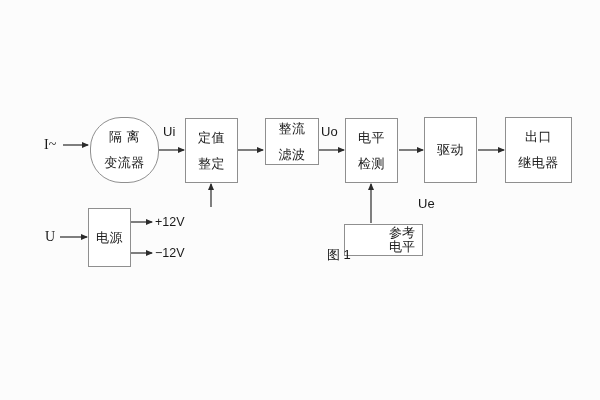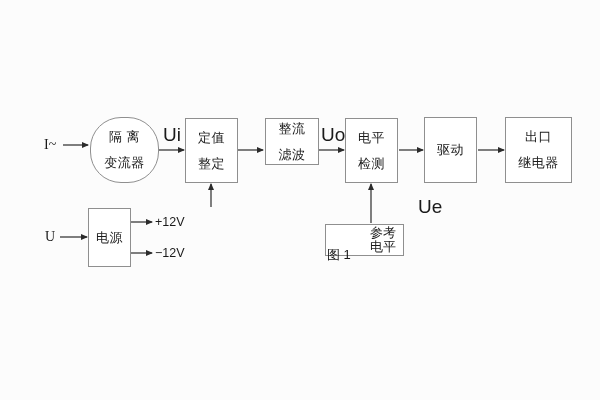--- a/index.html
+++ b/index.html
@@ -42,21 +42,21 @@
   }
   .node .line1 { margin-bottom: 12px; }
   .node.single .line1 { margin-bottom: 0; }
   .node.wide {
     font-size: 13px;
     letter-spacing: 0px;
   }
   .lbl {
     position: absolute;
     color: #1a1a1a;
-    font-size: 19px;
+    font-size: 13px;
     white-space: nowrap;
     z-index: 3;
   }
   .lbl.serif {
     font-family: "Liberation Serif", "DejaVu Serif", serif;
     font-size: 14px;
   }
   .lbl.small { font-size: 12.5px; }
   .caption {
     position: absolute;
@@ -122,21 +122,21 @@
   <div class="node" style="left:505px; top:117px; width:67px;  height:66px;">
     <span class="line1">出口</span>
     <span class="line2">继电器</span>
   </div>
 
   <div class="node single" style="left:88px;  top:208px; width:43px;  height:59px;">
     <span class="line1">电源</span>
   </div>
 
 
-  <div class="node single wide" style="left:325px; top:224px; width:79px;  height:32px;padding-left:44px;">
+  <div class="node single wide" style="left:344px; top:224px; width:79px;  height:32px;padding-left:44px;">
     <span class="line1">参考电平</span>
   </div>
 
   <div class="lbl serif" style="left:44px;  top:137px;">I~</div>
   <div class="lbl serif" style="left:45px;  top:229px;">U</div>
   <div class="lbl" style="left:163px; top:124px;">Ui</div>
   <div class="lbl" style="left:321px; top:124px;">Uo</div>
   <div class="lbl" style="left:378px; top:196px;margin-left:40px;">Ue</div>
   <div class="lbl small" style="left:155px; top:215px;">+12V</div>
   <div class="lbl small" style="left:155px; top:246px;">−12V</div>

